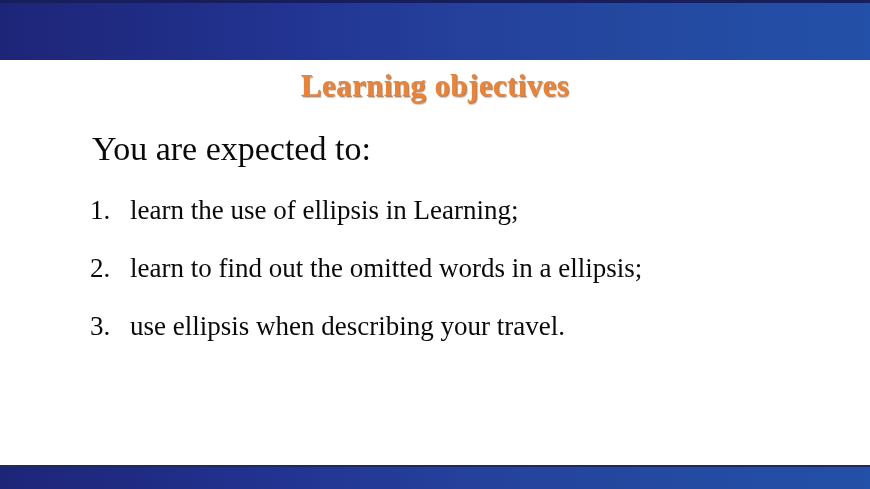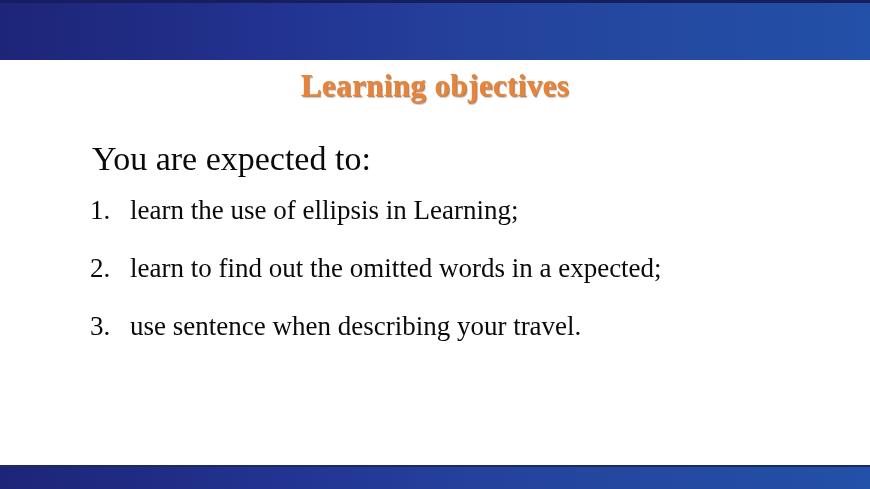--- a/index.html
+++ b/index.html
@@ -62,21 +62,21 @@
     color: #e8833a;
     text-shadow:
       1px 1px 0 rgba(150, 80, 30, 0.55),
       1.5px 1.5px 1px rgba(120, 60, 20, 0.30);
     white-space: nowrap;
   }
 
   
   .lead {
     position: absolute;
-    top: 139px;
+    top: 129px;
     left: 92px;
     font-family: "Liberation Serif", "DejaVu Serif", serif;
     font-size: 34px;
     line-height: 40px;
     color: #0a0a0a;
     white-space: nowrap;
   }
 
   .obj-list {
     position: absolute;
@@ -119,25 +119,25 @@
 
   <div class="obj-list">
 
     <div class="obj-item">
       <span class="obj-num">1.</span>
       <span class="obj-text">learn the use of ellipsis in Learning;</span>
     </div>
 
     <div class="obj-item">
       <span class="obj-num">2.</span>
-      <span class="obj-text">learn to find out the omitted words in a expected;</span>
+      <span class="obj-text">learn to find out the omitted words in a ellipsis;</span>
     </div>
 
     <div class="obj-item">
       <span class="obj-num">3.</span>
-      <span class="obj-text">use sentence when describing your travel.</span>
+      <span class="obj-text">use ellipsis when describing your travel.</span>
     </div>
 
   </div>
 
   <div class="banner banner-bottom"></div>
 
 </div>
 
 </body></html>

